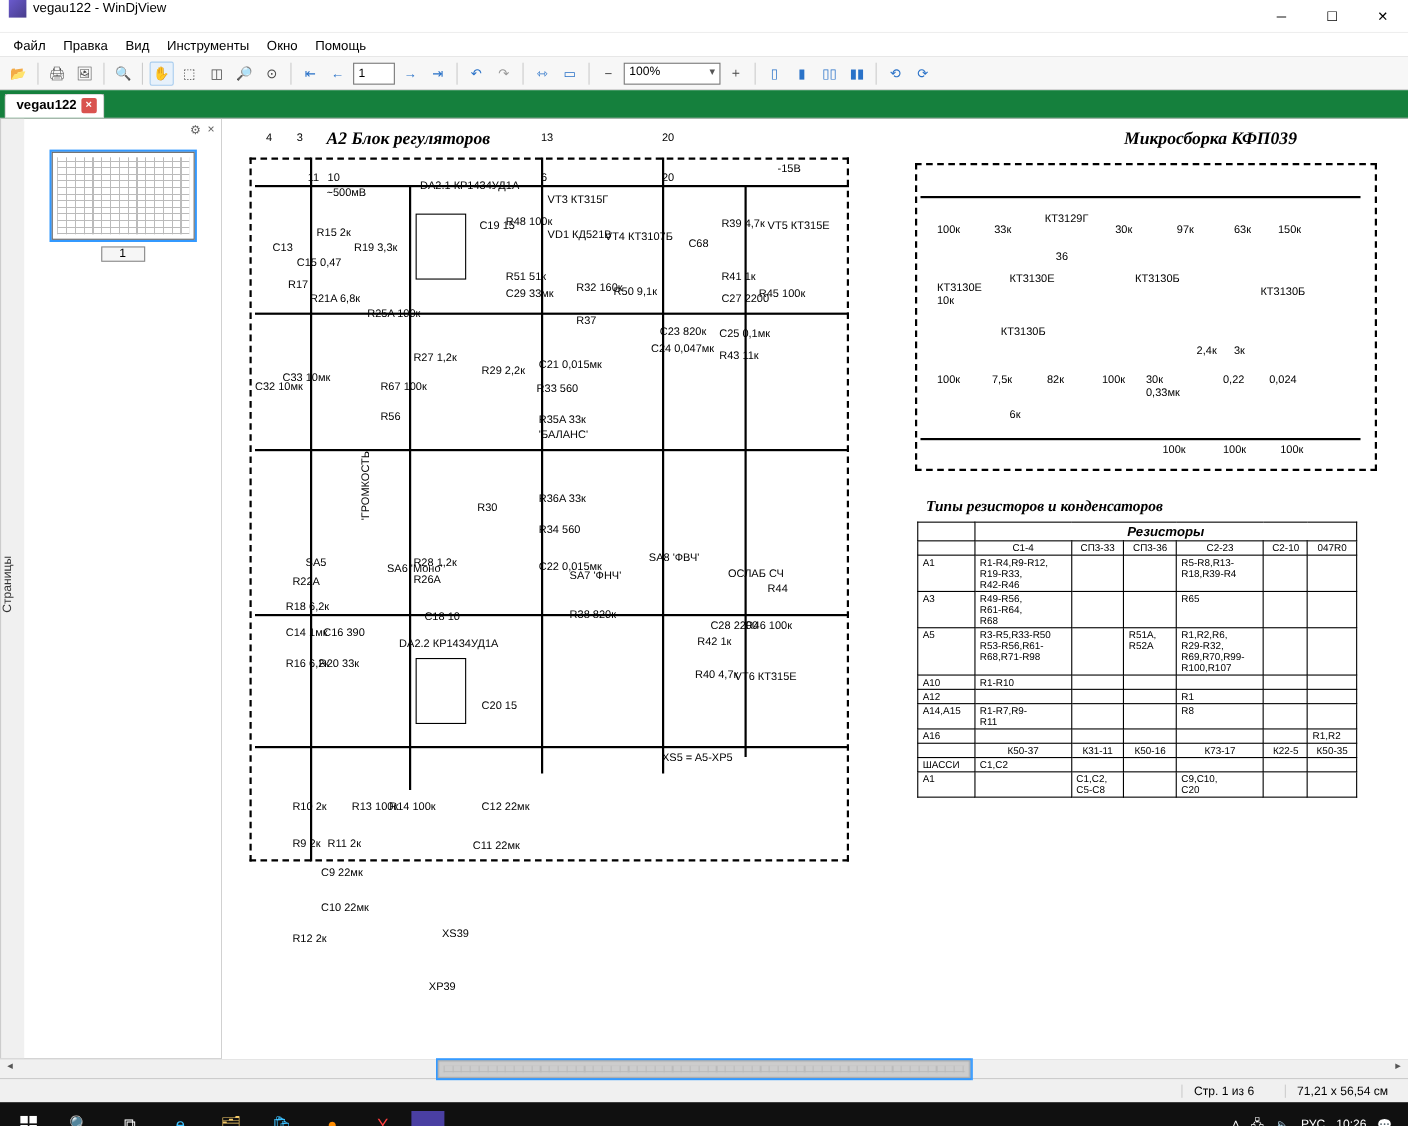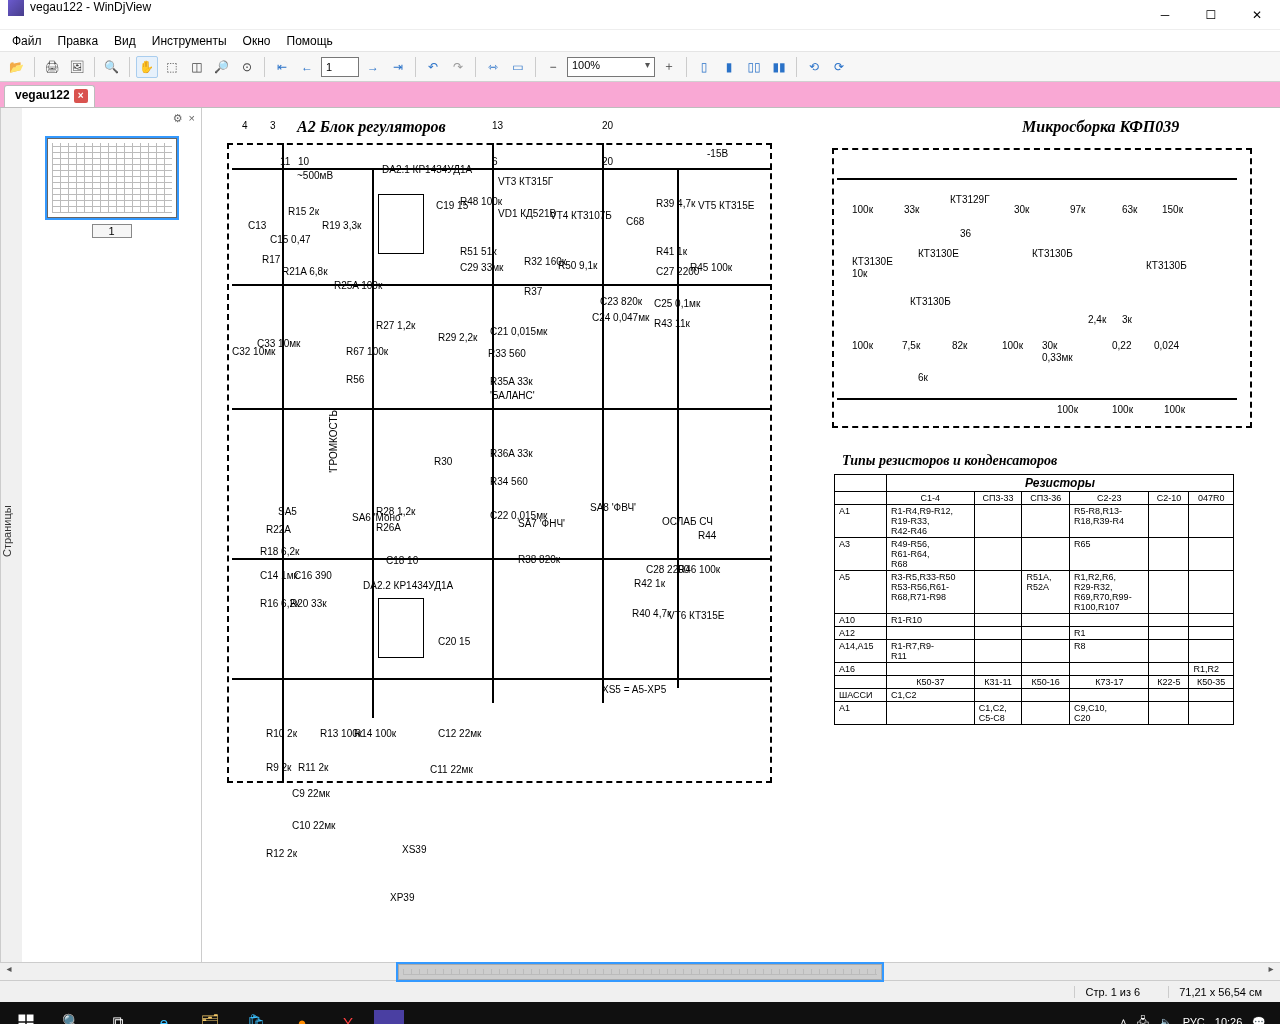--- a/index.html
+++ b/index.html
@@ -18,21 +18,21 @@
 
   
   .toolbar { height: 30px; display:flex; align-items:center; padding: 2px 6px; gap:3px; background:#f7f7f7; border-bottom:1px solid #d0d0d0;}
   .tbtn { width:22px; height:22px; display:flex; align-items:center; justify-content:center; border:1px solid transparent; border-radius:2px; font-size:12px; color:#444;}
   .tsep { width:1px; height:20px; background:#ccc; margin:0 3px; }
   .pagebox { width:38px; height:20px; border:1px solid #777; background:#fff; font-size:11px; padding: 1px 4px; }
   .zoomsel { width:88px; height:20px; border:1px solid #777; background:#fff; font-size:11px; padding: 1px 4px; position:relative; }
   .zoomsel::after { content:"▾"; position:absolute; right:4px; top:1px; font-size:10px; color:#555;}
 
   
-  .tabstrip { height: 26px; display:flex; align-items:flex-end; padding-left:4px; background:#f9a8d4; border-bottom:1px solid #bdbdbd; gap:2px;}
+  .tabstrip { height: 26px; display:flex; align-items:flex-end; padding-left:4px; background:#15803d; border-bottom:1px solid #bdbdbd; gap:2px;}
   .tab { height:22px; background:#fff; border:1px solid #bdbdbd; border-bottom:none; padding:2px 24px 2px 10px; font-size:12px; position:relative; border-radius:3px 3px 0 0; font-weight:bold;}
   .tab .tabclose { position:absolute; right:6px; top:3px; width:14px; height:14px; background:#d9534f; color:#fff; font-size:10px; line-height:14px; text-align:center; border-radius:2px;}
 
   
   .mainarea { display:flex; height: calc(100% - 30px - 22px - 30px - 26px - 22px - 40px); }
   .sidestrip { width:22px; background:#f0f0f0; border-right:1px solid #ccc; writing-mode: vertical-rl; text-align:center; font-size:11px; padding-top:8px; color:#333; transform: rotate(180deg);}
   .sidepanel { width:180px; border-right:1px solid #ccc; display:flex; flex-direction:column; }
   .sidehdr { height:20px; display:flex; justify-content:flex-end; align-items:center; gap:6px; padding:0 6px; font-size:11px; color:#666;}
   .thumbwrap { flex:1; padding:10px; }
   .thumb { width:130px; height:80px; margin:0 auto 6px auto; border:1px solid #666; box-shadow:0 0 0 2px #3399ff; background:#fff; position:relative; overflow:hidden;}

